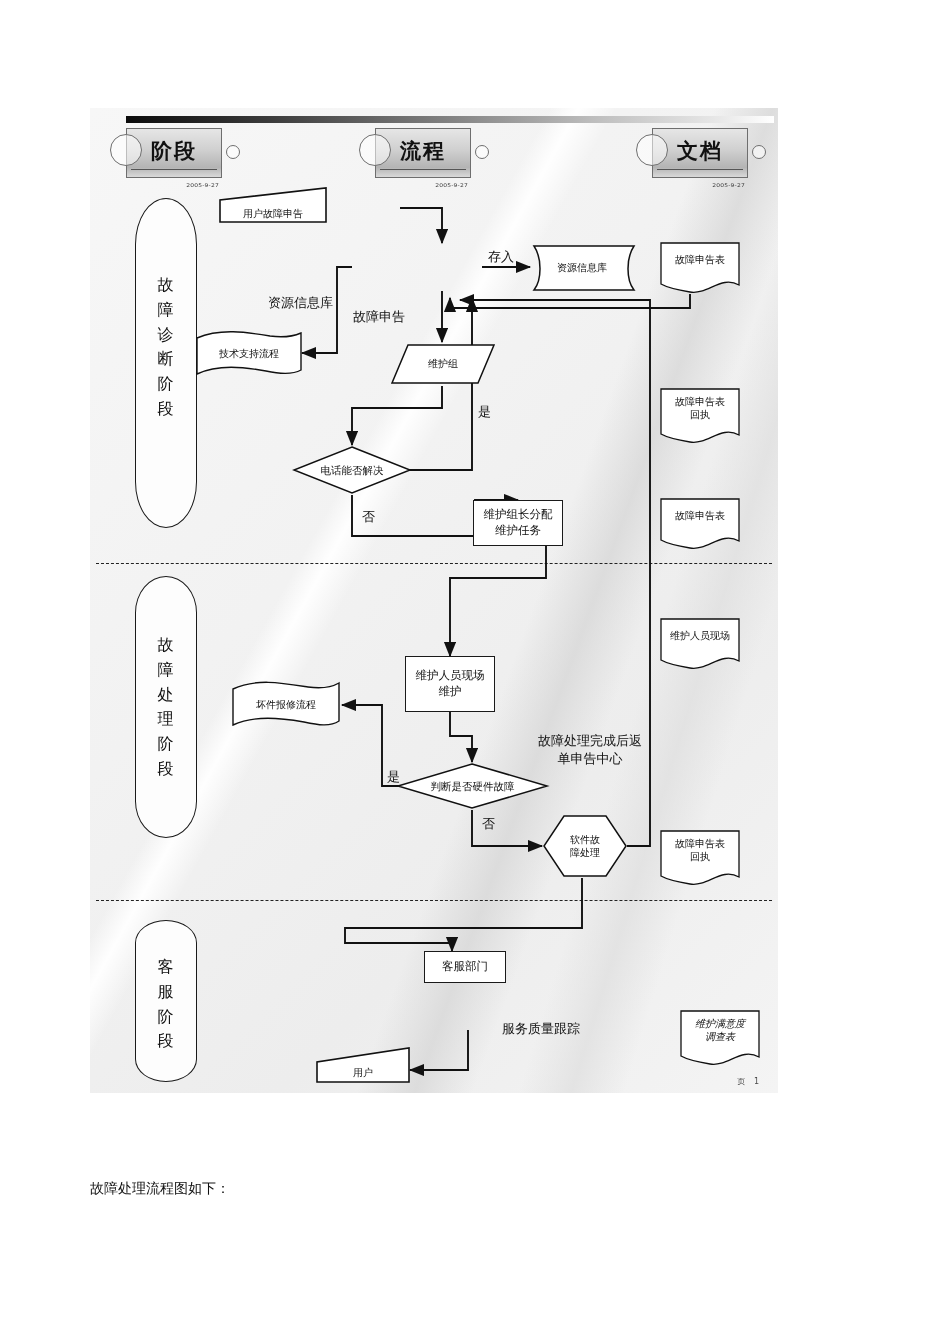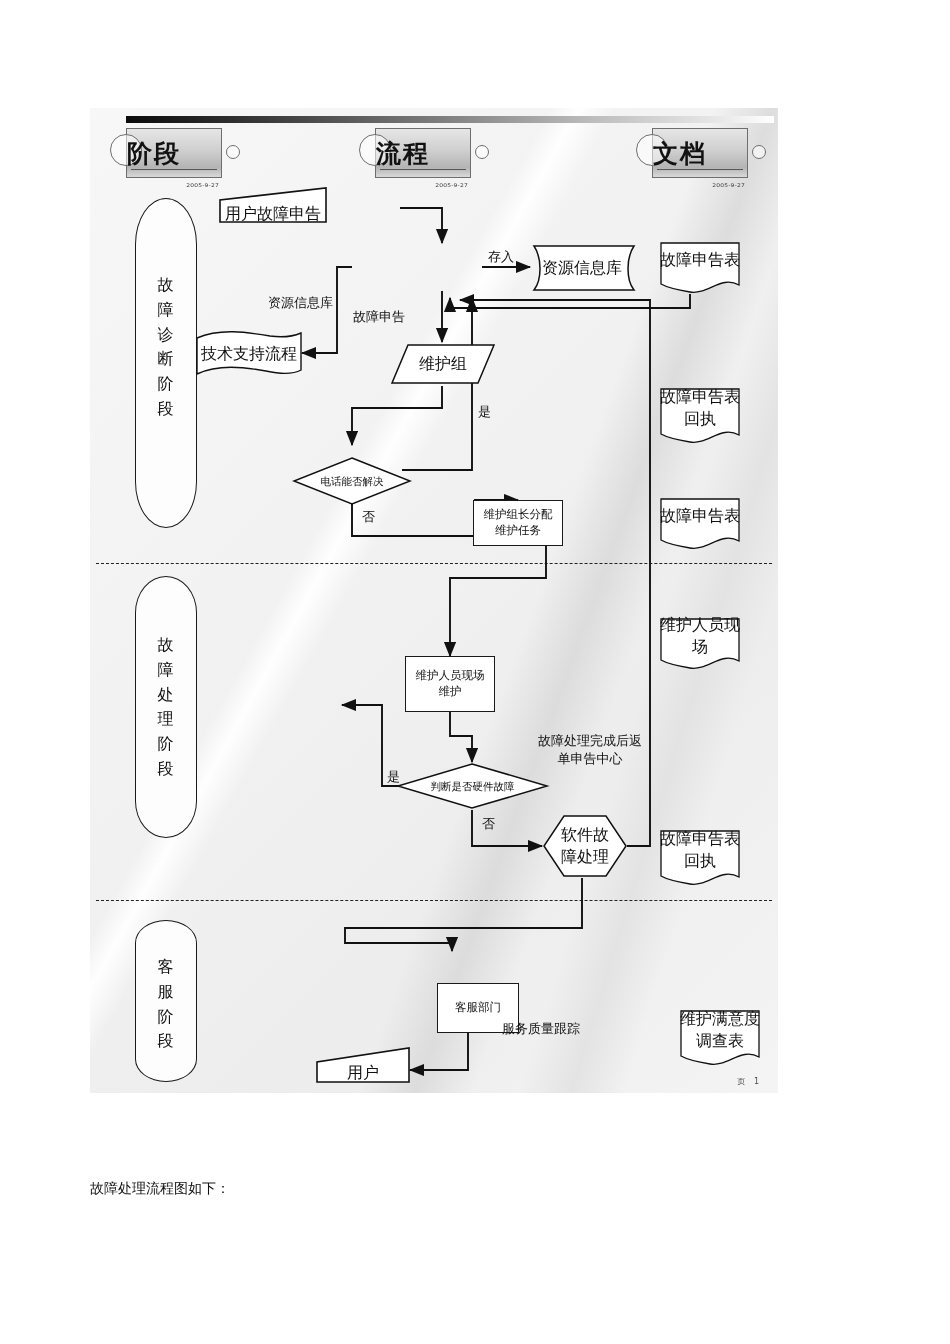--- a/index.html
+++ b/index.html
@@ -20,41 +20,41 @@
     background:linear-gradient(100deg,rgba(221,221,221,0) 44%,rgba(214,214,214,.75) 50%,rgba(221,221,221,0) 56%);
     transform:rotate(10deg);pointer-events:none;}
   #slide .swoosh3{position:absolute;left:300px;top:-140px;width:620px;height:1350px;
     background:linear-gradient(100deg,rgba(230,230,230,0) 45%,rgba(224,224,224,.8) 51%,rgba(230,230,230,0) 57%);
     transform:rotate(7deg);pointer-events:none;}
   #topbar{position:absolute;left:36px;top:8px;width:648px;height:7px;
     background:linear-gradient(90deg,#0b0b0b 0%,#3b3b3b 22%,#7d7d7d 48%,#bdbdbd 72%,#e9e9e9 92%,#ffffff 100%);}
   .hdr{position:absolute;width:96px;height:50px;
     background:linear-gradient(180deg,#e6e6e6 0%,#cfcfcf 45%,#b4b4b4 80%,#d9d9d9 100%);
     border:1px solid #6e6e6e;box-sizing:border-box;}
-  .hdr .ttl{position:absolute;left:0;top:8px;width:100%;text-align:left;
-    font-size:25px;color:#111;letter-spacing:2px;font-weight:bold;}
+  .hdr .ttl{position:absolute;left:0;top:8px;width:100%;text-align:center;
+    font-size:21px;color:#111;letter-spacing:2px;font-weight:bold;}
   .hdr .ul{position:absolute;left:4px;right:4px;bottom:7px;height:1px;background:#555;}
   .hdr .dt{position:absolute;right:2px;bottom:-11px;font-size:6px;color:#3a3a3a;
     letter-spacing:.2px;transform:scaleY(.85);}
   .hdr .knobL{position:absolute;left:-17px;top:5px;width:30px;height:30px;border-radius:50%;
     border:1px solid #6f6f6f;background:rgba(255,255,255,.55);}
   .hdr .knobR{position:absolute;right:-19px;top:16px;width:12px;height:12px;border-radius:50%;
     border:1px solid #6f6f6f;background:rgba(255,255,255,.6);}
   .phase{position:absolute;width:62px;border:1.3px solid #1a1a1a;border-radius:50%/14%;
     background:#fdfdfd;}
   .phase span{display:block;width:100%;text-align:center;font-size:16px;color:#111;
     line-height:1.55;letter-spacing:1px;}
   .lbl{position:absolute;font-size:13px;color:#111;white-space:nowrap;line-height:1.35;}
   .node{position:absolute;box-sizing:border-box;display:flex;align-items:center;
     justify-content:center;text-align:center;font-size:11.5px;color:#111;
     line-height:1.35;background:#ffffff;border:1.2px solid #1a1a1a;}
   .svgwrap{position:absolute;left:0;top:0;width:688px;height:985px;pointer-events:none;}
   .shp{position:absolute;}
   .shp .tx{position:absolute;left:0;top:0;width:100%;height:100%;display:flex;
-    align-items:center;justify-content:center;text-align:center;font-size:16px;
+    align-items:center;justify-content:center;text-align:center;font-size:10px;
     color:#111;line-height:1.35;}
   .divider{position:absolute;left:6px;width:676px;height:0;
     border-top:1.6px dashed #222;}
   #pagemark{position:absolute;right:16px;bottom:6px;font-size:8px;color:#4a4a4a;letter-spacing:3px;}
   #caption{position:absolute;left:90px;top:1180px;font-size:14px;color:#111;}
 </style>
 </head>
 <body>
 
 <div id="slide">
@@ -179,54 +179,60 @@
     <div class="tx" style="width:104px;">资源信息库</div>
   </div>
 
   <div class="shp" style="left:300px;top:234px;width:106px;height:44px;">
     <svg width="106" height="44" viewBox="0 0 106 44">
       <polygon points="18,3 104,3 88,41 2,41" fill="#fff" stroke="#111" stroke-width="1.5"></polygon>
     </svg>
     <div class="tx">维护组</div>
   </div>
 
-  <div class="shp" style="left:202px;top:348px;width:120px;height:50px;">
+  <div class="shp" style="left:202px;top:337px;width:120px;height:50px;">
     <svg width="120" height="50" viewBox="0 0 120 50">
       <polygon points="60,2 118,25 60,48 2,25" fill="#fff" stroke="#111" stroke-width="1.5"></polygon>
     </svg>
     <div class="tx" style="font-size:10.5px;">电话能否解决</div>
   </div>
 
   <div class="node" style="left:383px;top:392px;width:90px;height:46px;white-space:pre-line;">
     <span>维护组长分配
 维护任务</span>
   </div>
 
   <div class="node" style="left:315px;top:548px;width:90px;height:56px;white-space:pre-line;">
     <span>维护人员现场
 维护</span>
   </div>
 
+  <div class="shp" style="left:140px;top:572px;width:112px;height:50px;">
+    <svg width="112" height="50" viewBox="0 0 112 50">
+      <path d="M3,9 C26,-2 53,3 78,7 C92,9 102,7 109,3 L109,41 C100,47 88,45 74,42 C51,38 24,35 3,45 Z" fill="#fff" stroke="#111" stroke-width="1.4"></path>
+    </svg>
+    <div class="tx">坏件报修流程</div>
+  </div>
 
   <div class="shp" style="left:305px;top:654px;width:155px;height:48px;">
     <svg width="155" height="48" viewBox="0 0 155 48">
       <polygon points="77,2 152,24 77,46 3,24" fill="#fff" stroke="#111" stroke-width="1.5"></polygon>
     </svg>
     <div class="tx" style="font-size:10.5px;">判断是否硬件故障</div>
   </div>
 
   <div class="shp" style="left:452px;top:706px;width:86px;height:64px;">
     <svg width="86" height="64" viewBox="0 0 86 64">
       <polygon points="22,2 64,2 84,32 64,62 22,62 2,32" fill="#fff" stroke="#111" stroke-width="1.5"></polygon>
     </svg>
     <div class="tx" style="white-space:pre-line;">软件故
 障处理</div>
   </div>
 
-  <div class="node" style="left:347px;top:843px;width:82px;height:50px;margin-top:32px;">
+  <div class="node" style="left:334px;top:843px;width:82px;height:32px;">
     <span>客服部门</span>
   </div>
 
   <div class="shp" style="left:225px;top:938px;width:96px;height:38px;">
     <svg width="96" height="38" viewBox="0 0 96 38">
       <polygon points="2,36 2,16 94,2 94,36" fill="#fff" stroke="#111" stroke-width="1.6"></polygon>
     </svg>
     <div class="tx" style="padding-top:8px;">用户</div>
   </div>
 
@@ -271,21 +277,21 @@
   </div>
 
   <div class="shp" style="left:568px;top:720px;width:84px;height:60px;">
     <svg width="84" height="60" viewBox="0 0 84 60">
       <path d="M3,3 L81,3 L81,49 C63,39 50,59 32,56 C20,54 10,52 3,48 Z" fill="#fff" stroke="#111" stroke-width="1.3"></path>
     </svg>
     <div class="tx" style="height:44px;white-space:pre-line;">故障申告表
 回执</div>
   </div>
 
-  <div class="shp" style="left:588px;top:900px;width:84px;height:60px;">
+  <div class="shp" style="left:588px;top:900px;width:84px;height:60px;font-style:italic;">
     <svg width="84" height="60" viewBox="0 0 84 60">
       <path d="M3,3 L81,3 L81,49 C63,39 50,59 32,56 C20,54 10,52 3,48 Z" fill="#fff" stroke="#111" stroke-width="1.3"></path>
     </svg>
     <div class="tx" style="height:44px;white-space:pre-line;">维护满意度
 调查表</div>
   </div>
 
   <div id="pagemark">页 1</div>
 </div>
 

